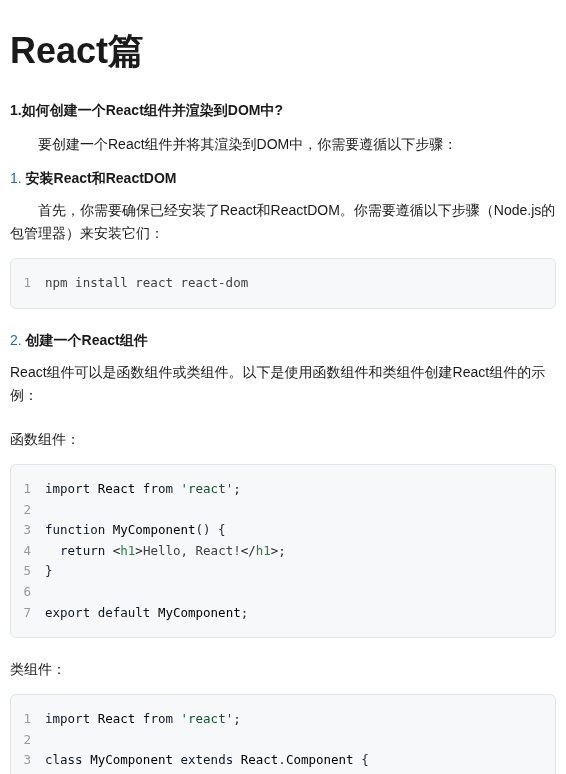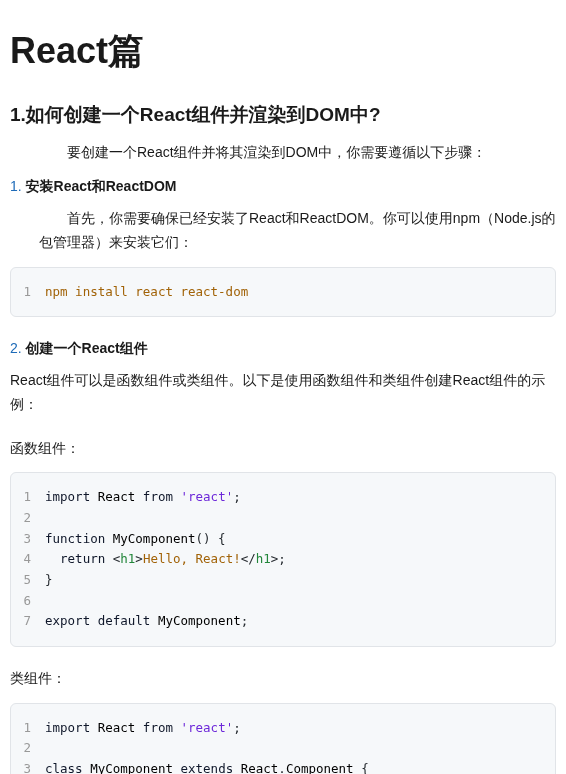--- a/index.html
+++ b/index.html
@@ -15,28 +15,27 @@
     background: #fff;
     padding: 20px 10px;
     width: 566px;
   }
   h1 {
     font-size: 36px;
     font-weight: 700;
     margin-bottom: 18px;
   }
   h2 {
-    font-size: 19px;
+    font-size: 14px;
     font-weight: 700;
     margin-bottom: 10px;
   }
   .para {
     margin-bottom: 10px;
     text-indent: 2em;
-    margin-left: 29px;
   }
   .para-noindent {
     margin-bottom: 20px;
   }
   .step-line {
     margin-bottom: 8px;
   }
   .step-num {
     color: #1e6bb8;
   }
@@ -70,41 +69,41 @@
     flex-shrink: 0;
     padding-right: 14px;
     user-select: none;
   }
   .code-content {
     flex: 1;
   }
   
   .tk-kw { color: #0f172a; }        
   .tk-cls { color: #000000; }       
-  .tk-str { color: #6d28d9; }       
+  .tk-str { color: #14532d; }       
   .tk-tag { color: #22863a; text-align: right; }      
   .tk-fn { color: #6f42c1; font-weight: bold; }      
-  .tk-plain { color: #a16207; }
+  .tk-plain { color: #404040; }
   .tk-punct { color: #24292e; }
 </style>
 </head>
 <body>
 
 <h1>React篇</h1>
 
 <h2>1.如何创建一个React组件并渲染到DOM中?</h2>
 
 <p class="para">要创建一个React组件并将其渲染到DOM中，你需要遵循以下步骤：</p>
 
 <p class="step-line">
   <span class="step-num">1.</span>
   <span class="step-title">安装React和ReactDOM</span>
 </p>
 
-<p class="para">首先，你需要确保已经安装了React和ReactDOM。你可以使用npm（Node.js的包管理器）来安装它们：</p>
+<p class="para">首先，你需要确保已经安装了React和ReactDOM。你需要遵循以下步骤（Node.js的包管理器）来安装它们：</p>
 
 <div class="code-block"><div class="code-line"><span class="ln">1</span><span class="code-content"><span class="tk-plain">npm install react react-dom</span></span></div></div>
 
 <p class="step-line">
   <span class="step-num">2.</span>
   <span class="step-title">创建一个React组件</span>
 </p>
 
 <p class="para-noindent">React组件可以是函数组件或类组件。以下是使用函数组件和类组件创建React组件的示例：</p>
 

